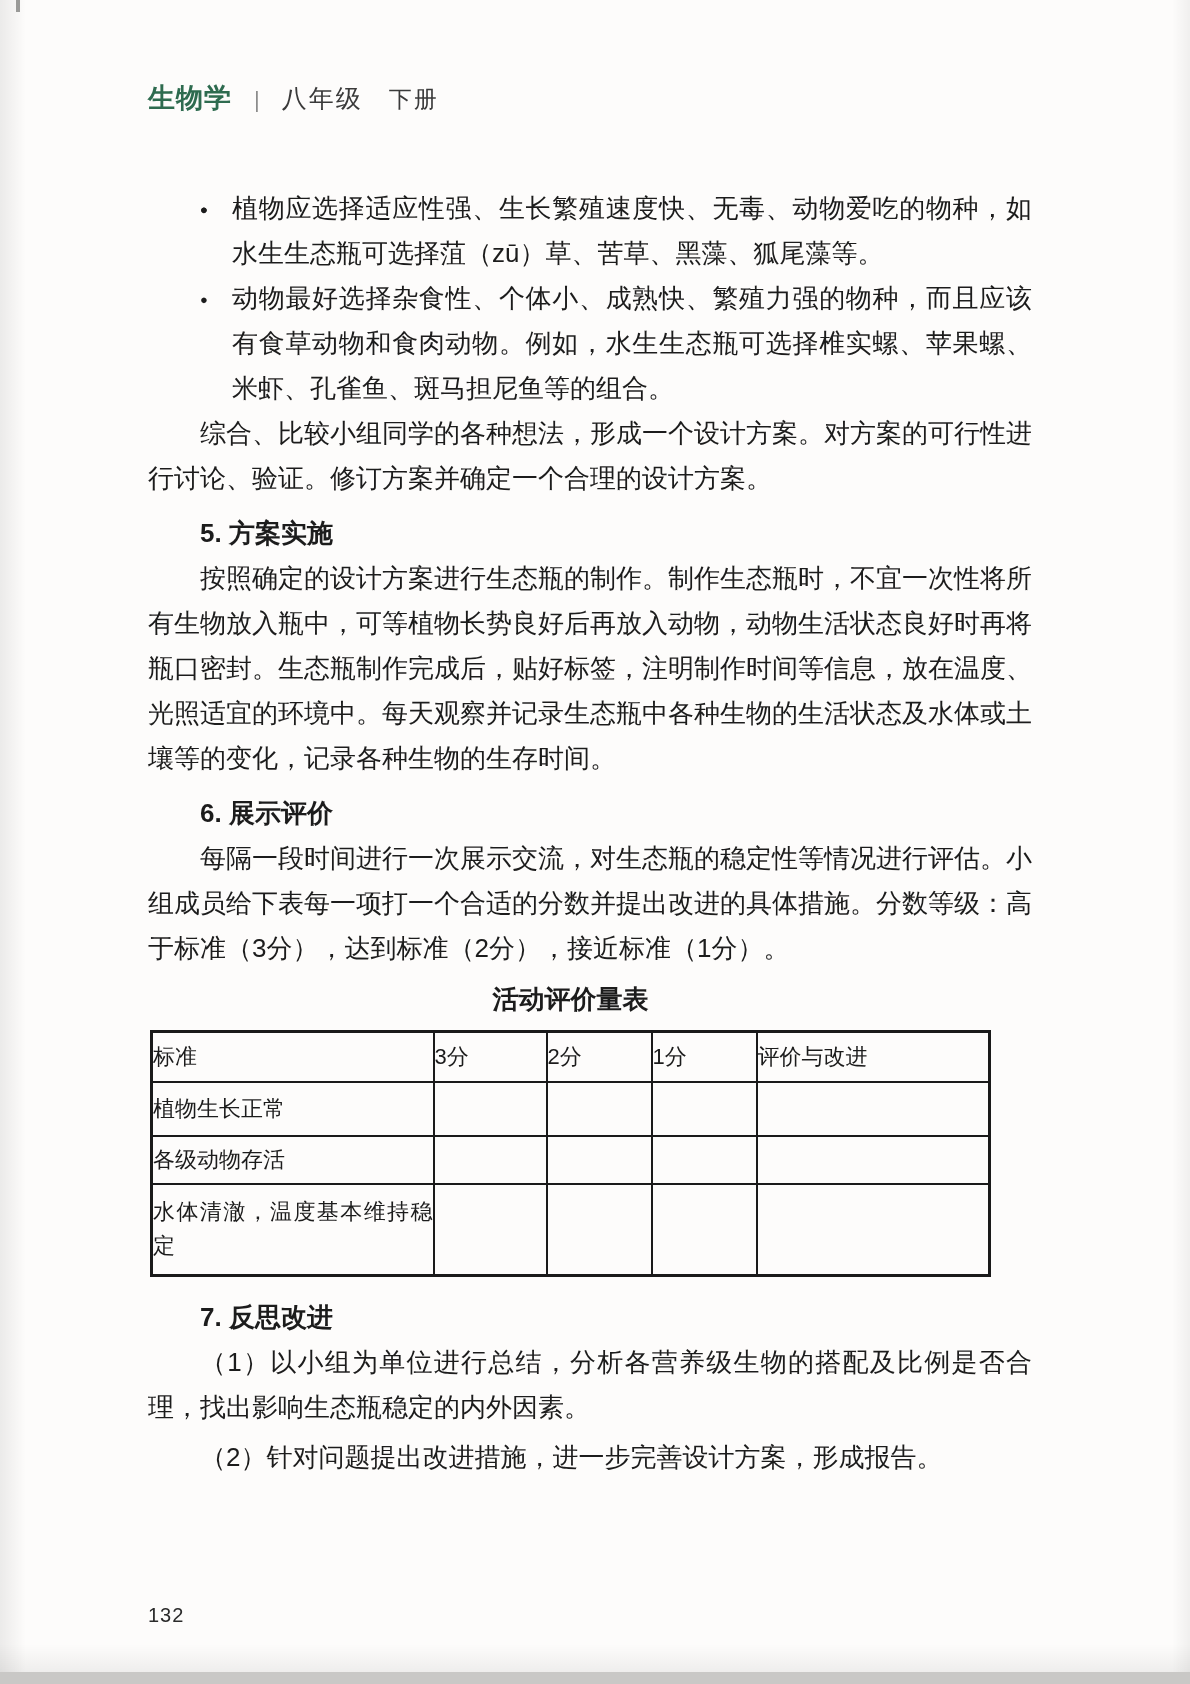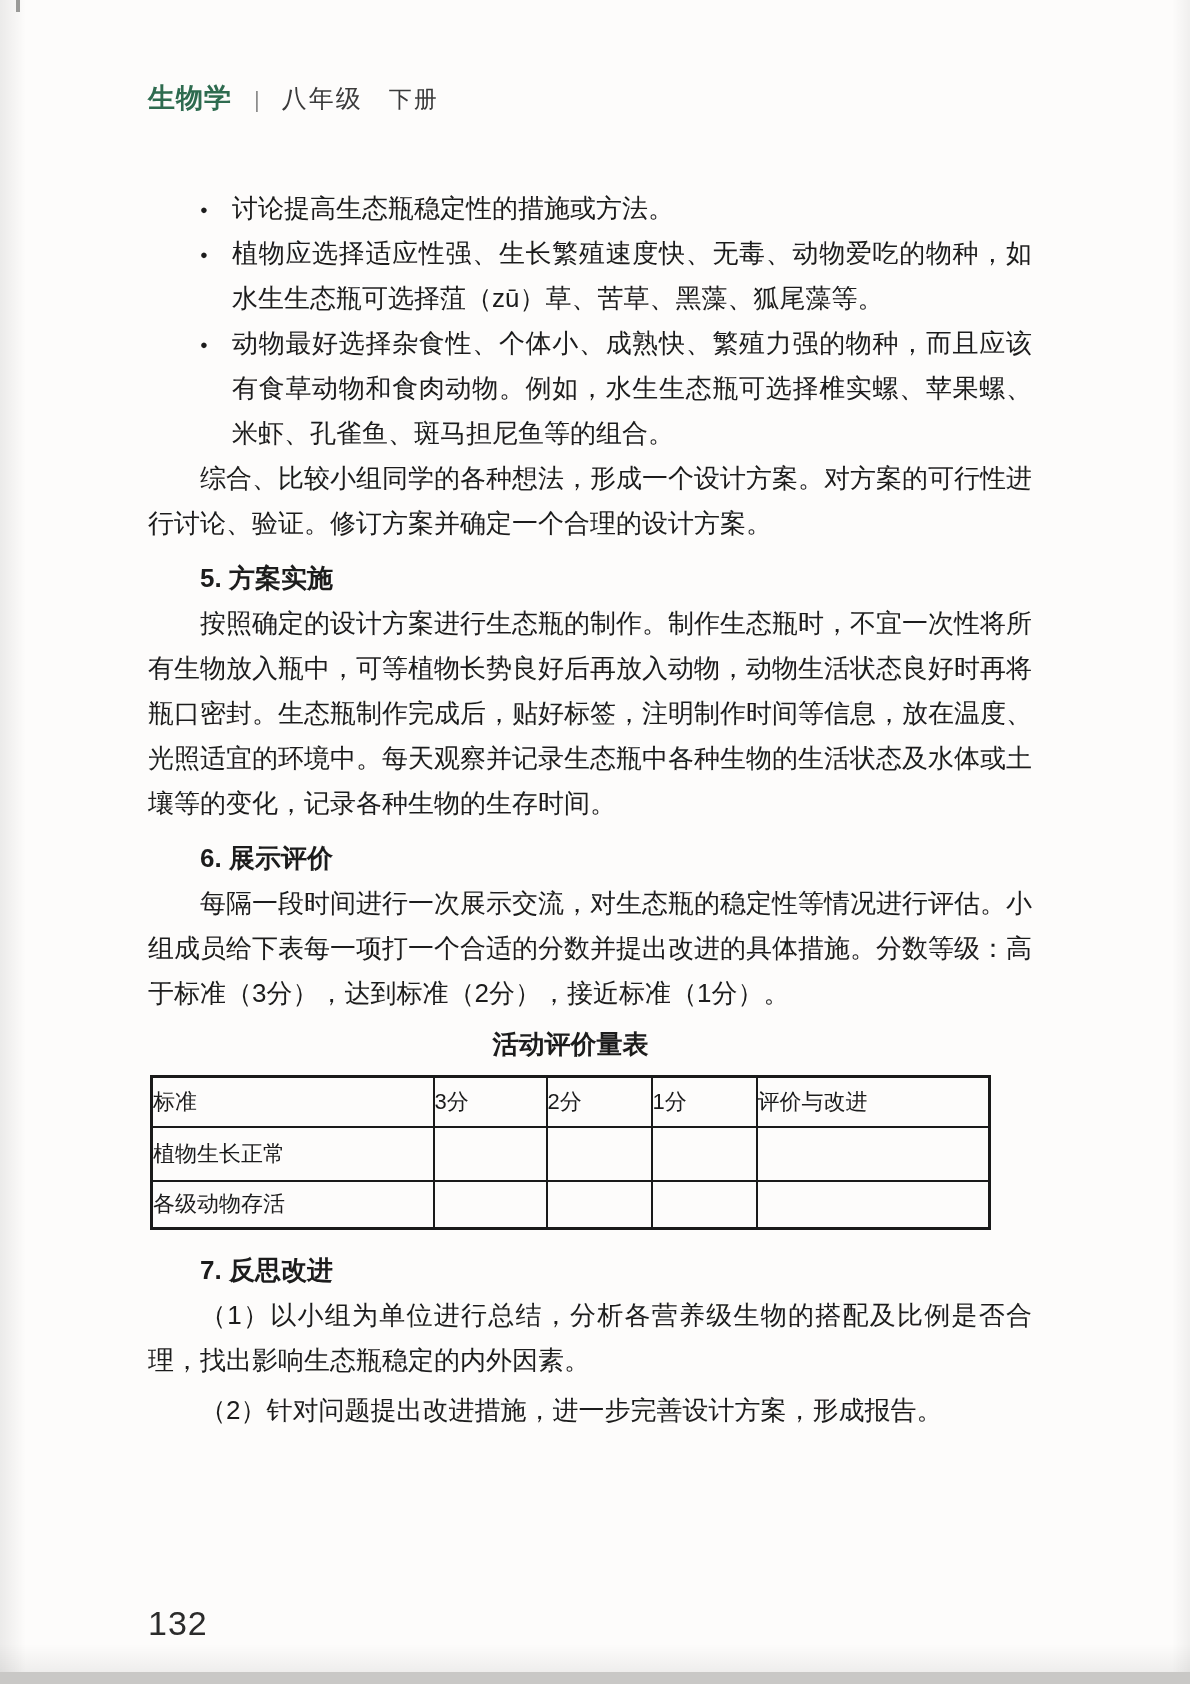--- a/index.html
+++ b/index.html
@@ -63,21 +63,21 @@
   table.eval{border:3px solid #1a1a1a;}
   th.hdr-cell{text-align:left;}
   td.crit-cell{text-align:justify;padding:4px 6px 4px 12px;}
   tr.hdr-row{height:50px;}
   tr.r1{height:54px;} tr.r2{height:48px;} tr.r3{height:56px;} tr.r4{height:92px;}
 
   .reflect-item{margin:0;text-indent:2em;}
   .reflect-item.second{margin-top:5px;}
   .sec7-heading{margin-top:18px;}
 
-  .page-number{position:absolute;left:148px;top:1604px;font-size:34px;color:#2b2b2b;letter-spacing:1px;}
+  .page-number{position:absolute;left:148px;top:1604px;font-size:20px;color:#2b2b2b;letter-spacing:1px;}
 </style>
 </head>
 <body>
 
 <div class="page">
 
   <div class="edge-left"></div>
   <div class="edge-right"></div>
   <div class="edge-bottom"></div>
   <div class="bottom-band"></div>
@@ -87,21 +87,20 @@
     <span class="book-title" style="color: rgb(46, 107, 79);">生物学</span>
     <span class="hdr-sep">|</span>
     <span class="hdr-grade">八年级</span>
     <span class="hdr-vol">下册</span>
   </header>
 
   <main class="content">
 
     <div class="bullet">
       <span class="b-dot"></span>
-      <span>讨论提高生态瓶稳定性的措施或方法。</span>
     </div>
     <div class="bullet">
       <span class="b-dot"></span>
       <span>植物应选择适应性强、生长繁殖速度快、无毒、动物爱吃的物种，如水生生态瓶可选择菹（zū）草、苦草、黑藻、狐尾藻等。</span>
     </div>
     <div class="bullet">
       <span class="b-dot"></span>
       <span>动物最好选择杂食性、个体小、成熟快、繁殖力强的物种，而且应该有食草动物和食肉动物。例如，水生生态瓶可选择椎实螺、苹果螺、米虾、孔雀鱼、斑马担尼鱼等的组合。</span>
     </div>
 
@@ -138,20 +137,27 @@
         <td></td>
         <td></td>
       </tr>
       <tr class="r2">
         <td class="crit-cell">各级动物存活</td>
         <td></td>
         <td></td>
         <td></td>
         <td></td>
       </tr>
+      <tr class="r4">
+        <td class="crit-cell">水体清澈，温度基本维持稳定</td>
+        <td></td>
+        <td></td>
+        <td></td>
+        <td></td>
+      </tr>
     </tbody>
       </table>
 
     <h3 class="sec-heading sec7-heading">7. 反思改进</h3>
     <p class="reflect-item">（1）以小组为单位进行总结，分析各营养级生物的搭配及比例是否合理，找出影响生态瓶稳定的内外因素。</p>
     <p class="reflect-item second">（2）针对问题提出改进措施，进一步完善设计方案，形成报告。</p>
 
   </main>
 
   <div class="page-number">132</div>

